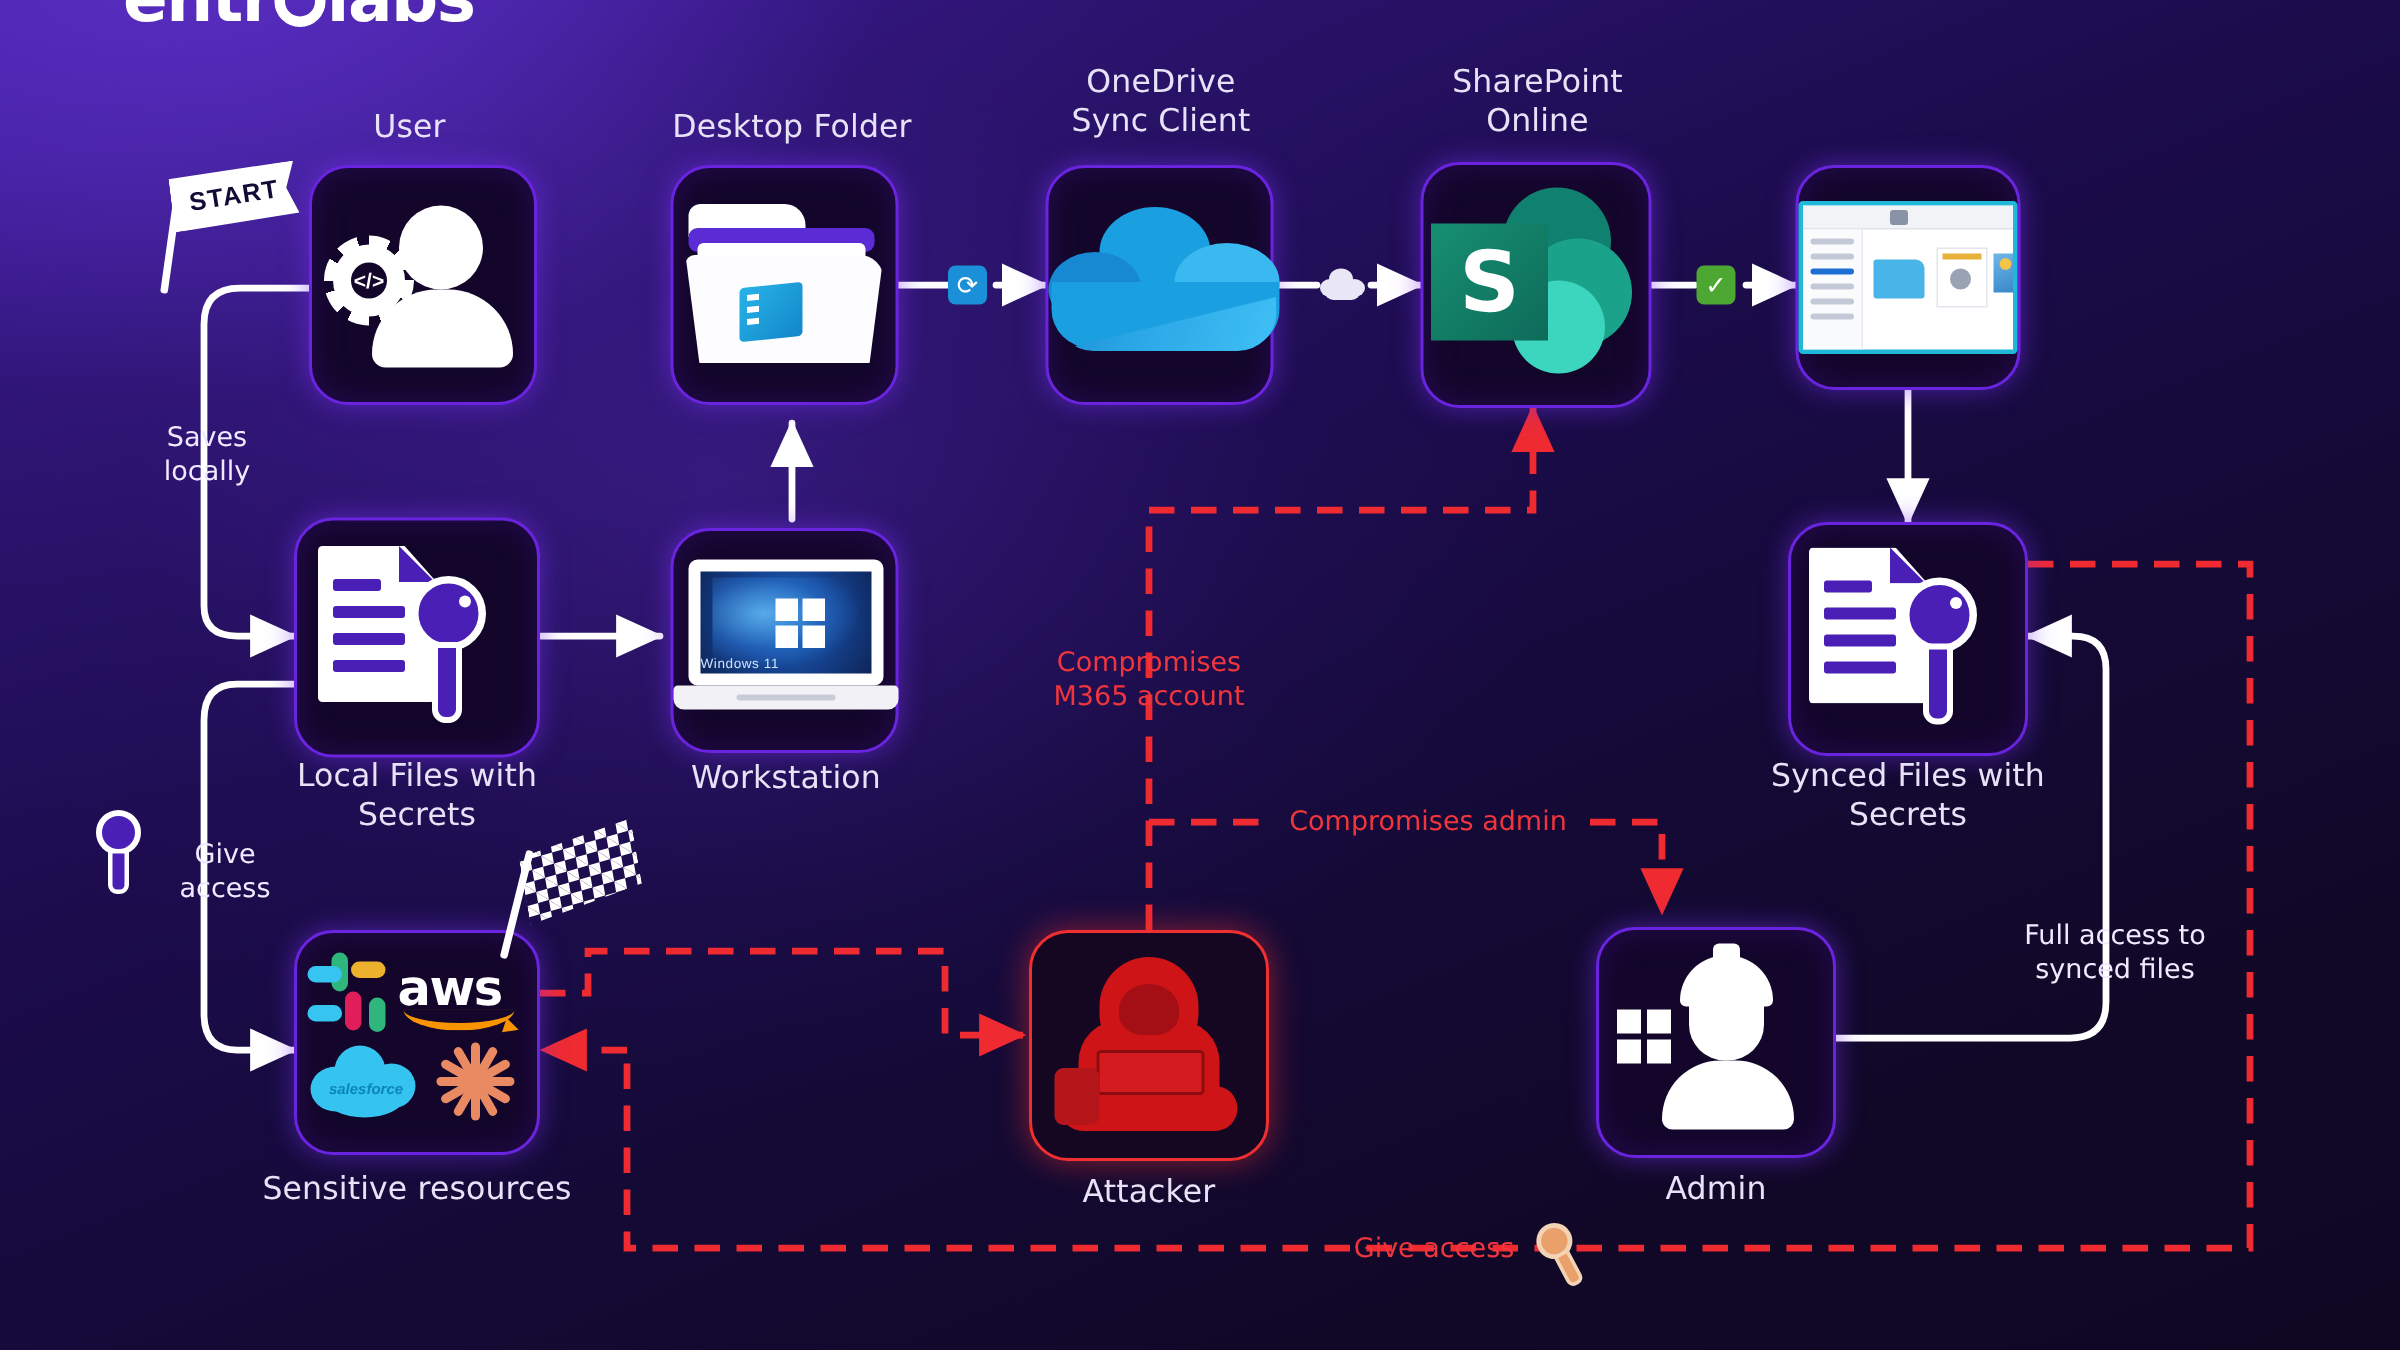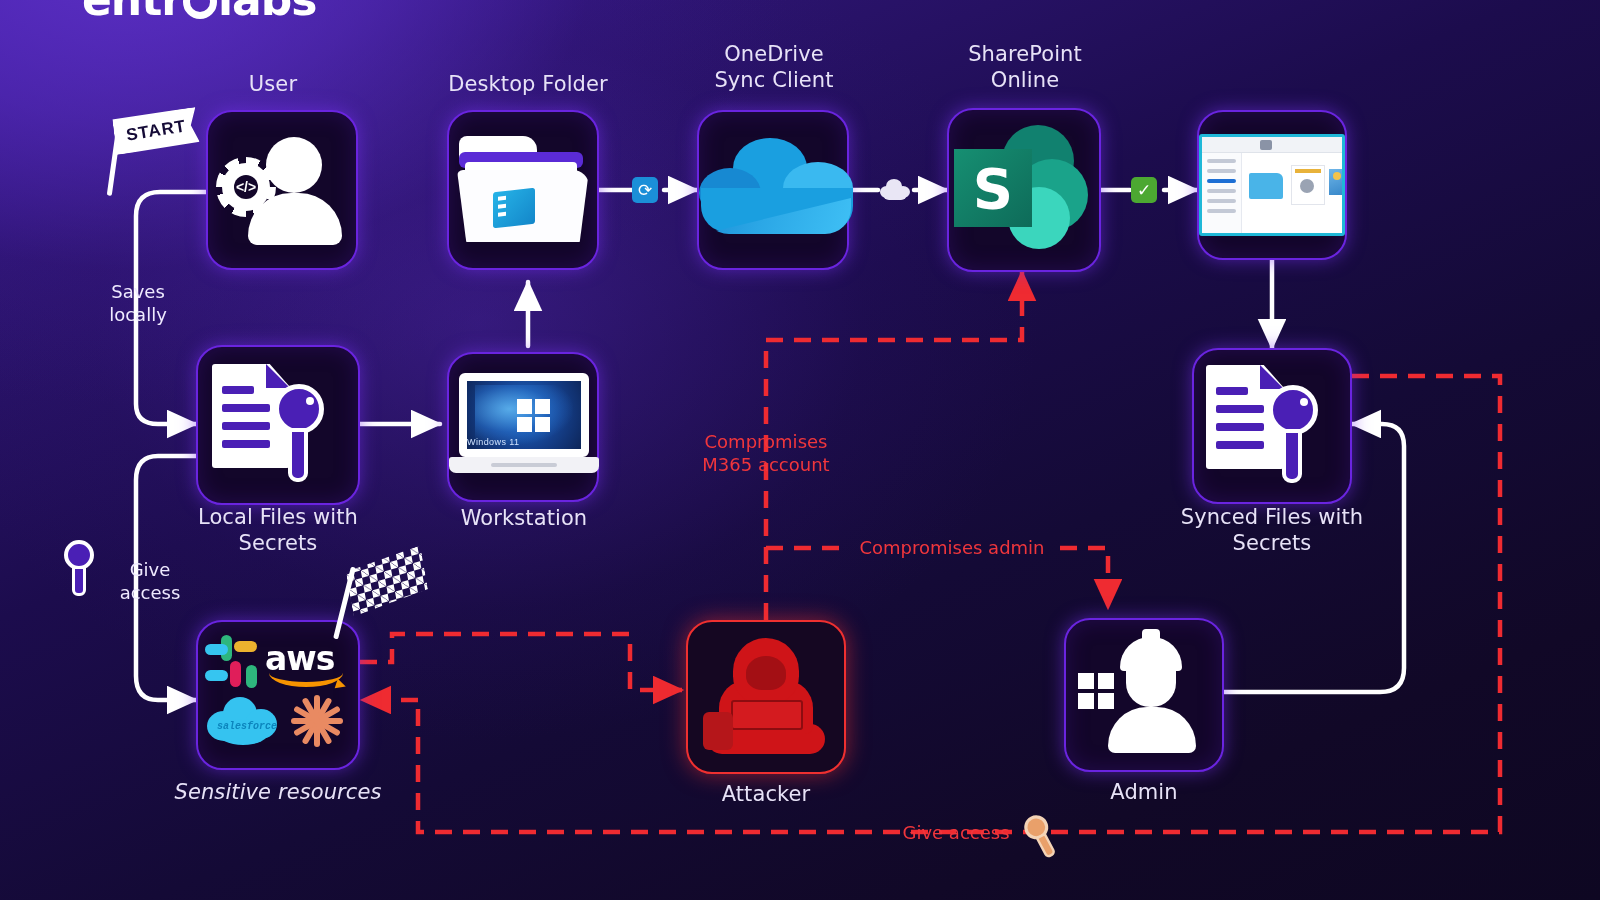--- a/index.html
+++ b/index.html
@@ -205,21 +205,21 @@
         border-bottom:5px solid #f79400; border-radius:0 0 50% 50%/0 0 100% 100%; }
   .aws .smile::after{ content:''; position:absolute; right:-3px; bottom:-8px; border-left:10px solid #f79400;
         border-top:5px solid transparent; border-bottom:5px solid transparent; transform: rotate(18deg); }
   .sfdc { position:absolute; left:4px; top:62px; width:72px; height:52px; }
   .sfdc .p { position:absolute; border-radius:50%; background:#35c3f0; }
   .sfdc .p1{ left:0;  top:16px; width:34px; height:30px; }
   .sfdc .p2{ left:16px; top:2px; width:34px; height:34px; }
   .sfdc .p3{ left:38px; top:14px; width:32px; height:30px; }
   .sfdc .p4{ left:10px; top:24px; width:52px; height:26px; }
   .sfdc .t { position:absolute; left:10px; top:26px; width:54px; text-align:center;
-             color:#0c85bd; font-size:10px; font-style:italic; font-weight:700;font-family:Liberation Mono, monospace; }
+             color:#0c85bd; font-size:10px; font-style:italic; font-weight:700; }
   .spark { position:absolute; left:86px; top:60px; width:56px; height:56px; }
   .spark i { position:absolute; left:25px; top:2px; width:6px; height:52px; background:#e98a62; border-radius:3px;
              transform-origin: 50% 50%; }
 
   
   .startflag { position:absolute; width:92px; height:84px; }
   .startflag .pole { position:absolute; left:6px; top:8px; width:5px; height:76px; background:#fff; transform: rotate(8deg); border-radius:2px;}
   .startflag .cloth { position:absolute; left:8px; top:0px; width:84px; height:38px; background:#fff;
         clip-path: polygon(0 6%, 100% 0, 92% 46%, 100% 92%, 0 100%);
         transform: rotate(-7deg);
@@ -486,21 +486,21 @@
       <div class="spark">
         <i style="transform:rotate(0deg)"></i>
           <i style="transform:rotate(30deg)"></i>
         <i style="transform:rotate(60deg)"></i>
           <i style="transform:rotate(90deg)"></i>
         <i style="transform:rotate(120deg)"></i>
           <i style="transform:rotate(150deg)"></i>
       </div>
     </div>
   </div>
-  <div class="nlabel" style="left:168px; top:780px; width:220px;font-style:italic;">Sensitive resources</div>
+  <div class="nlabel" style="left:168px; top:780px; width:220px;">Sensitive resources</div>
 
   <div class="chkflag" style="left:340px; top:556px;">
     <div class="pole"></div>
       <div class="cloth"></div>
   </div>
 
   <div class="node attacker" style="left:686px; top:620px; width:160px; height:154px;">
     <div class="hacker">
       <div class="hk-legs"></div>
         <div class="hk-body"></div>
@@ -532,20 +532,22 @@
   <div class="keyglyph" style="left:62px; top:540px;">
     <div class="kr"></div>
       <div class="ks"></div>
   </div>
   <div class="elabel white" style="left:98px; top:542px; width:104px; text-align:center;margin-top:16px;">Give
 access</div>
 
   <div class="elabel red" style="left:676px; top:430px; width:180px;">Compromises
 M365 account</div>
   <div class="elabel red" style="left:846px; top:536px; width:212px;">Compromises admin</div>
+  <div class="elabel white" style="left:1330px; top:612px; width:160px;">Full access to
+synced files</div>
 
   <div class="elabel red" style="left:880px; top:821px; width:152px;">Give access</div>
   <div class="keyglyph tan" style="left:1022px; top:812px; width:28px; height:40px; transform: rotate(-28deg) scale(.8);">
     <div class="kr"></div>
       <div class="ks"></div>
   </div>
 
 </div>
 
 </body></html>

